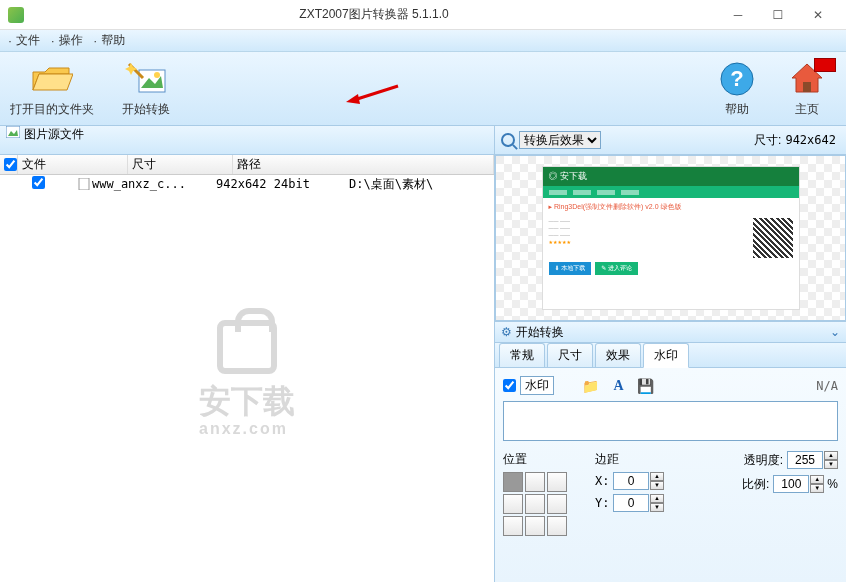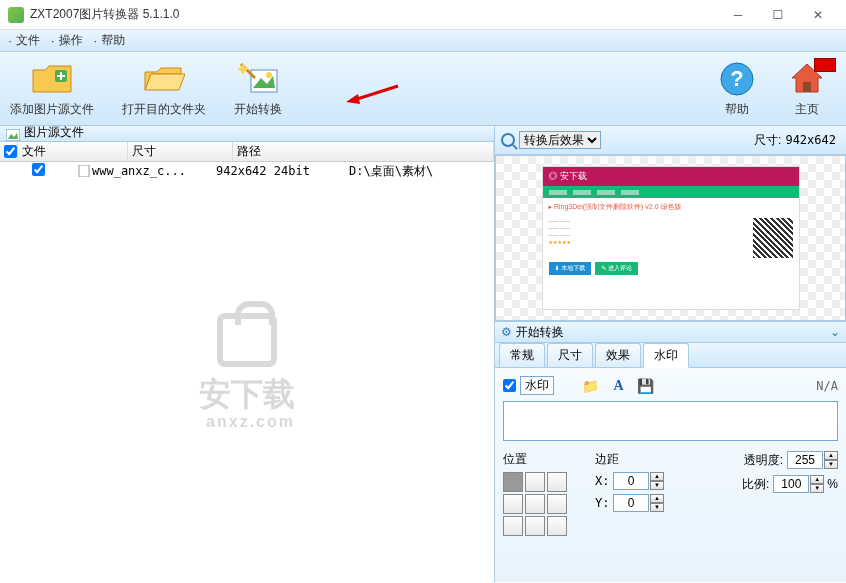--- a/index.html
+++ b/index.html
@@ -1,46 +1,46 @@
 <!DOCTYPE html>
 <html><head>
 <meta charset="utf-8">
 <style>
 * { box-sizing: border-box; margin: 0; padding: 0; }
 body { font-family: "Microsoft YaHei", "SimSun", sans-serif; font-size: 12px; background: #fff; width: 846px; height: 583px; overflow: hidden; position: relative; }
 
 .titlebar { height: 30px; background: #fff; display: flex; align-items: center; padding: 0 8px; border-bottom: 1px solid #e0e0e0; }
 .titlebar .app-icon { width: 16px; height: 16px; background: linear-gradient(135deg,#8bc34a,#4caf50); border-radius: 3px; margin-right: 6px; }
-.titlebar .title { flex: 1; font-size: 12px; color: #333; }
+.titlebar .title { flex: 1; font-size: 12px; color: #333; text-align: center; }
 .titlebar .win-btn { width: 40px; height: 28px; display: flex; align-items: center; justify-content: center; color: #555; }
 
 .menubar { height: 22px; background: linear-gradient(#eaf6ff,#d0e9fb); display: flex; align-items: center; padding: 0 6px; font-size: 12px; color: #333; border-bottom: 1px solid #b8d6ea; }
 .menubar span { margin: 0 2px; }
 
 .toolbar { height: 74px; background: linear-gradient(#eaf6ff,#cfe8fb); border-bottom: 1px solid #a9cbe6; display: flex; align-items: center; padding: 4px 10px; position: relative; }
 .tool-btn { display: flex; flex-direction: column; align-items: center; margin-right: 28px; cursor: pointer; }
 .tool-icon { width: 42px; height: 38px; display: flex; align-items: center; justify-content: center; margin-bottom: 3px; }
 .tool-label { font-size: 12px; color: #333; }
 .flag { position: absolute; right: 10px; top: 6px; width: 22px; height: 14px; background: #d00; border: 1px solid #900; }
 .arrow { position: absolute; left: 340px; top: 30px; }
 
 .main { display: flex; height: 456px; }
 .left-panel { width: 495px; border-right: 1px solid #a9cbe6; display: flex; flex-direction: column; }
 .right-panel { flex: 1; display: flex; flex-direction: column; }
 
-.panel-header { height: 16px; background: linear-gradient(#eaf6ff,#d0e9fb); border-bottom: 1px solid #a9cbe6; display: flex; align-items: flex-end; padding: 0 6px; font-size: 12px; }
+.panel-header { height: 29px; background: linear-gradient(#eaf6ff,#d0e9fb); border-bottom: 1px solid #a9cbe6; display: flex; align-items: flex-start; padding: 0 6px; font-size: 12px; }
 .panel-header .hicon { width: 14px; height: 12px; margin-right: 4px; }
 
 .list-header { height: 20px; background: linear-gradient(#fdfdfd,#ececec); border-bottom: 1px solid #ccc; display: flex; font-size: 12px; }
 .list-header > div { border-right: 1px solid #ddd; padding: 2px 4px; display: flex; align-items: center; }
 .list-body { flex: 1; background: #fff; overflow: auto; position: relative; }
 .list-row { height: 18px; display: flex; align-items: center; font-size: 12px; font-family: monospace, "SimSun"; }
 .list-row > div { padding: 0 4px; white-space: nowrap; overflow: hidden; margin-left: 28px; }
 
-.watermark { position: absolute; left: 50%; top: 50%; transform: translate(-50%,-50%); text-align: right; color: #d9d9d9; font-size: 32px; font-weight: bold; pointer-events: none; }
+.watermark { position: absolute; left: 50%; top: 50%; transform: translate(-50%,-50%); text-align: left; color: #d9d9d9; font-size: 32px; font-weight: bold; pointer-events: none; }
 .watermark .sub { font-size: 16px; letter-spacing: 2px; margin-top: -4px; }
 .watermark .bag { width: 60px; height: 54px; border: 6px solid #d9d9d9; border-radius: 8px; margin: 0 auto 6px; position: relative; }
 .watermark .bag::before { content: ""; position: absolute; top: -18px; left: 12px; width: 28px; height: 18px; border: 6px solid #d9d9d9; border-bottom: none; border-radius: 14px 14px 0 0; }
 
 .preview-header { height: 29px; background: linear-gradient(#eaf6ff,#d0e9fb); border-bottom: 1px solid #a9cbe6; display: flex; align-items: center; padding: 0 6px; }
 .preview-header select { font-size: 12px; height: 18px; border: 1px solid #7aa7cc; }
 .mag-icon { width: 14px; height: 14px; margin-right: 4px; border: 2px solid #3a7bb8; border-radius: 50%; position: relative; }
 .mag-icon::after { content: ""; position: absolute; width: 6px; height: 2px; background: #3a7bb8; bottom: -3px; right: -5px; transform: rotate(45deg); }
 .preview-body { height: 166px; background: repeating-conic-gradient(#fff 0 25%, #eee 0 50%) 0 0/16px 16px; border: 1px solid #a9cbe6; position: relative; display: flex; align-items: center; justify-content: center; }
 .preview-img { width: 258px; height: 144px; background: #fff; border: 1px solid #ddd; font-size: 6px; overflow: hidden; }
@@ -99,30 +99,20 @@
   <span>操作</span>
   &nbsp;&nbsp;
   <span>·</span>
   <span>帮助</span>
 </div>
 
 <div class="toolbar">
   <div class="tool-btn">
     <div class="tool-icon">
       <svg width="42" height="34" viewBox="0 0 42 34">
-          <path d="M2 8 L14 8 L18 4 L40 4 L40 30 L2 30 Z" fill="#f9c84e" stroke="#c98a1a"></path>
-          <rect x="24" y="8" width="12" height="12" rx="2" fill="#4caf50"></rect>
-          <path d="M30 10 v8 M26 14 h8" stroke="#fff" stroke-width="2"></path>
-        </svg>
-    </div>
-    <div class="tool-label">添加图片源文件</div>
-  </div>
-  <div class="tool-btn">
-    <div class="tool-icon">
-      <svg width="42" height="34" viewBox="0 0 42 34">
           <path d="M2 10 L14 10 L18 6 L38 6 L38 12 L8 12 L2 28 Z" fill="#f9c84e" stroke="#c98a1a"></path>
           <path d="M8 12 L42 12 L36 28 L2 28 Z" fill="#ffe08a" stroke="#c98a1a"></path>
         </svg>
     </div>
     <div class="tool-label">打开目的文件夹</div>
   </div>
   <div class="tool-btn">
     <div class="tool-icon">
       <svg width="42" height="34" viewBox="0 0 42 34">
           <rect x="14" y="8" width="26" height="22" fill="#fff" stroke="#5a8fc7"></rect>
@@ -203,21 +193,21 @@
       <select>
         <option>转换后效果</option>
       </select>
       <span class="chev"></span>
       <div style="flex:1"></div>
       <span>尺寸:</span>
       <span style="font-family:monospace;margin:0 4px">942x642</span>
     </div>
     <div class="preview-body">
       <div class="preview-img">
-        <div style="background:#be185d;color:#fff;padding:3px 6px;font-size:9px">◎ 安下载</div>
+        <div style="background:#15803d;color:#fff;padding:3px 6px;font-size:9px">◎ 安下载</div>
         <div style="background:#16b777;height:12px;display:flex;gap:6px;padding:0 6px;align-items:center">
             <span style="width:18px;height:5px;background:rgba(255,255,255,.5)"></span>
             <span style="width:18px;height:5px;background:rgba(255,255,255,.5)"></span>
             <span style="width:18px;height:5px;background:rgba(255,255,255,.5)"></span>
             <span style="width:18px;height:5px;background:rgba(255,255,255,.5)"></span>
           </div>
         <div style="padding:4px 6px;font-size:7px;color:#e85a3d">▸ Ring3Del(强制文件删除软件) v2.0 绿色版</div>
         <div style="display:flex;padding:2px 6px;gap:6px">
           <div style="flex:1;font-size:5px;color:#999;line-height:7px">—— ——<br>—— ——<br>—— ——<br><span style="color:#f90">★★★★★</span></div>
           <div style="width:40px;height:40px;background:repeating-linear-gradient(45deg,#333 0 2px,#fff 2px 4px)"></div>

